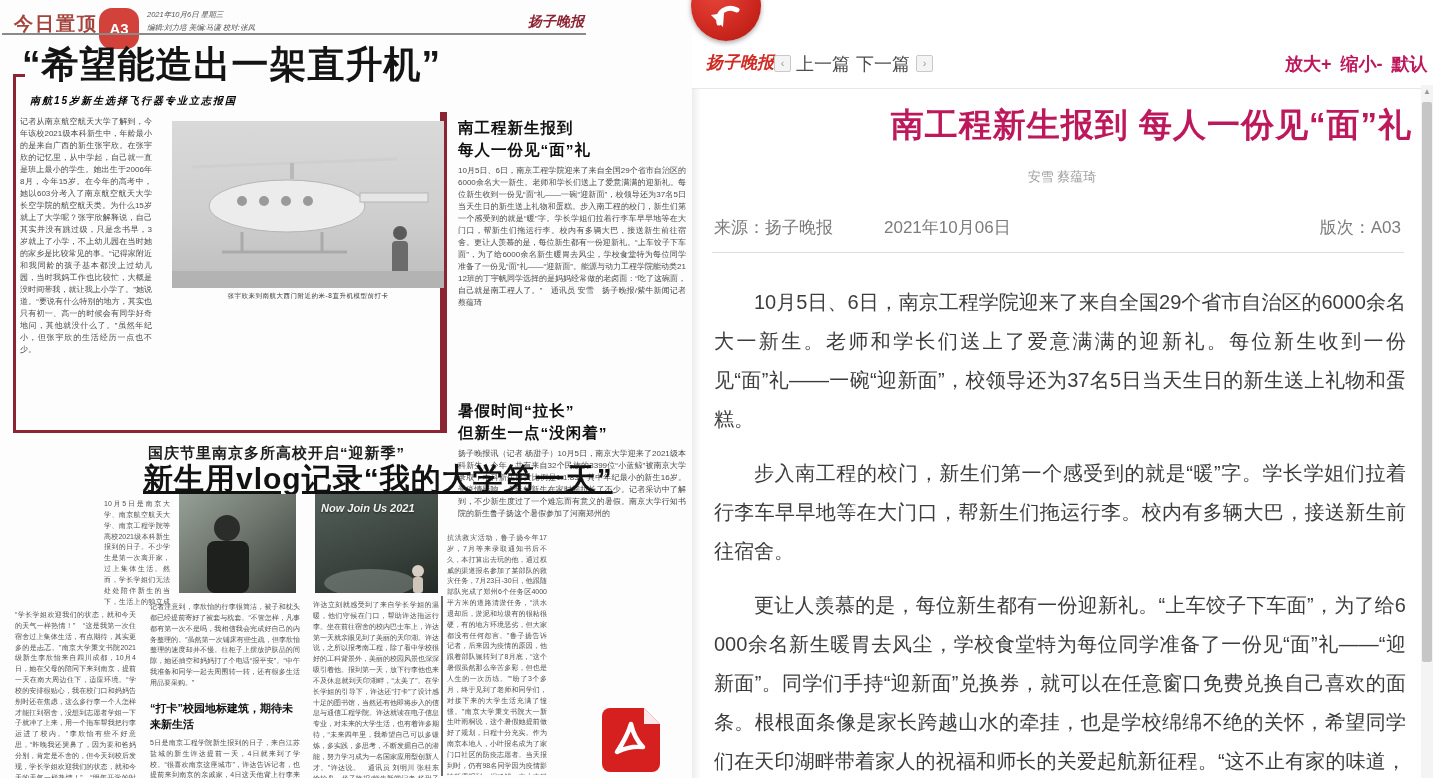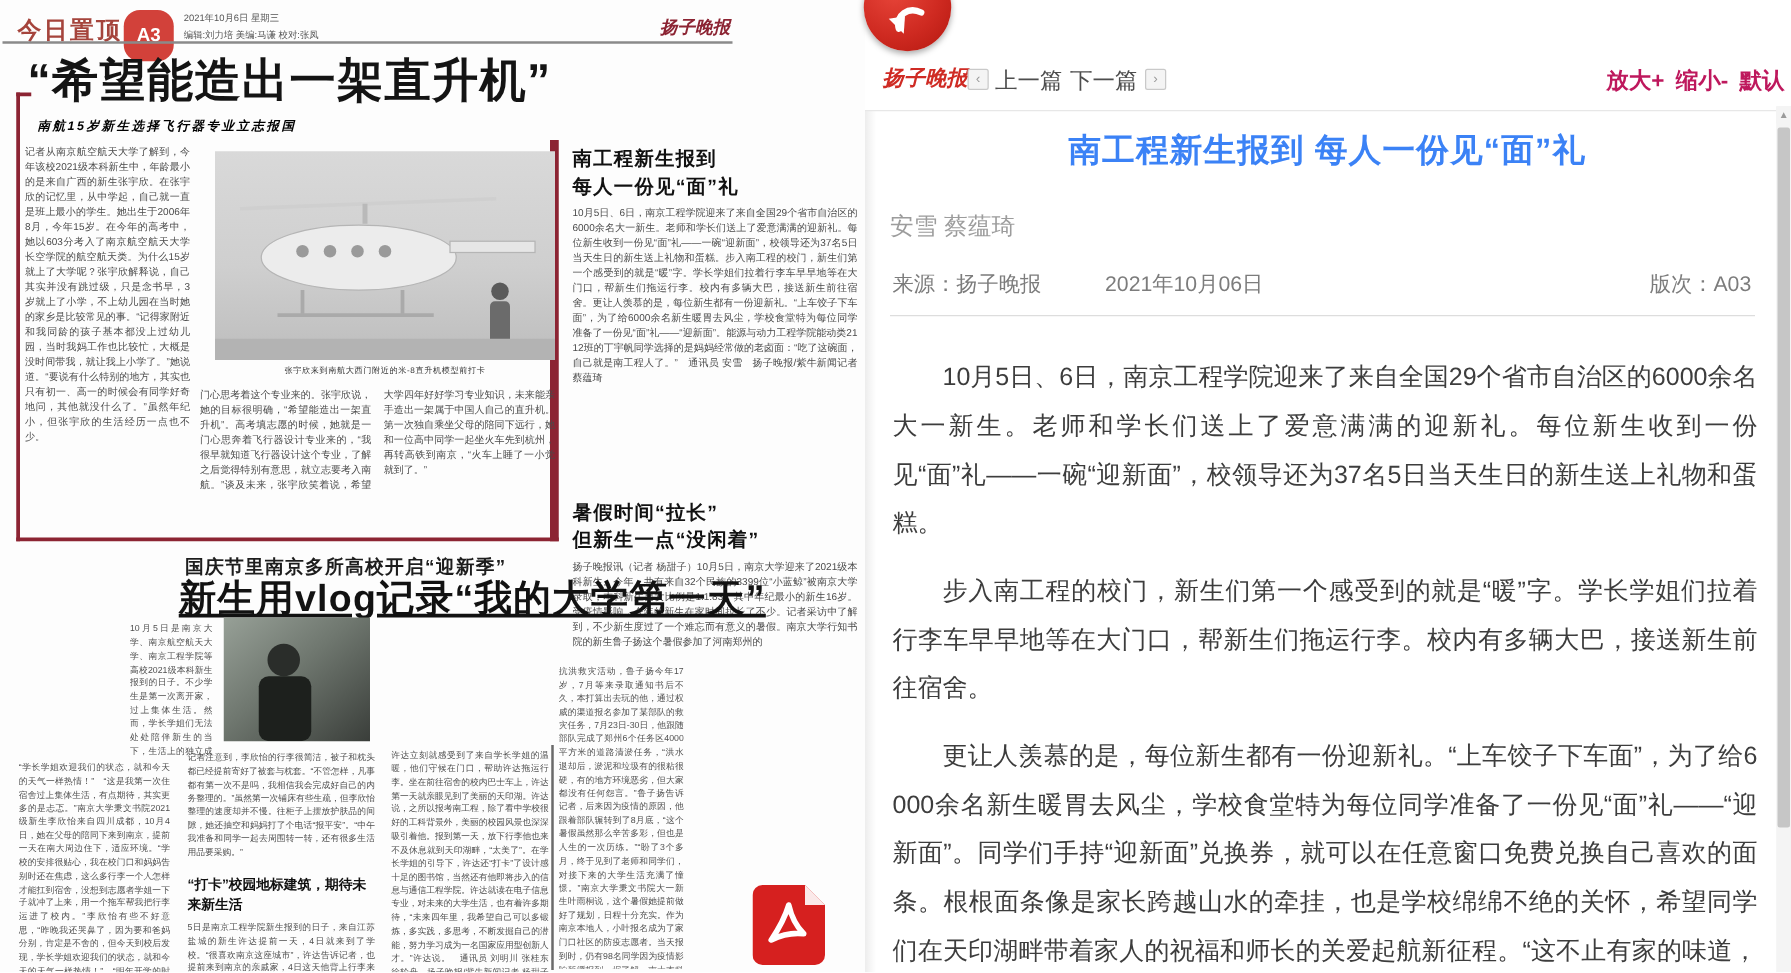--- a/index.html
+++ b/index.html
@@ -4,21 +4,21 @@
 <style>
   html,body{margin:0;padding:0;background:#fff;}
   #app{position:relative;width:1433px;height:778px;overflow:hidden;background:#fff;
        font-family:"Liberation Sans","DejaVu Sans",sans-serif;}
   .abs{position:absolute;}
   
   #np{left:0;top:0;width:692px;height:778px;background:#fdfdfd;}
   .np-topline{font-size:19px;font-weight:bold;color:#a5443c;letter-spacing:2px;}
   .np-badge{width:40px;height:41px;background:#d2413a;border-radius:13px;color:#fff;
             font-size:15px;font-weight:bold;display:flex;align-items:center;justify-content:center;}
-  .np-dates{font-size:7.5px;color:#555;line-height:1.7;}
+  .np-dates{font-size:7.5px;color:#555;line-height:1.7;font-style:italic;}
   .np-logo-sm{font-size:14px;font-weight:bold;font-style:italic;color:#8c2433;
               font-family:"DejaVu Serif",serif;}
   .np-rule{background:#8a8a8a;}
   .np-frame{background:#8c2433;}
   .hl1{font-size:37px;font-weight:900;color:#141414;letter-spacing:1px;white-space:nowrap;}
   .sub1{font-size:10px;font-weight:bold;color:#000000;letter-spacing:2px;font-style:italic;}
   .npt{font-size:8px;line-height:1.5;color:#4a4a4a;text-align:justify;overflow:hidden;
        word-break:break-all;}
   .npt-sm{font-size:7px;line-height:1.55;color:#4f4f4f;text-align:justify;overflow:hidden;
        word-break:break-all;}
@@ -42,22 +42,22 @@
       background:radial-gradient(circle at 35% 30%,#e8463a 0%,#cf2a21 55%,#b3170f 100%);
       box-shadow:0 2px 5px rgba(0,0,0,.35);display:flex;align-items:flex-end;justify-content:center;}
   .rd-logo{font-size:17px;font-weight:bold;font-style:italic;color:#cf2b24;
            font-family:"DejaVu Serif",serif;}
   .nav-box{width:15px;height:15px;border:1px solid #c9c9c9;background:#f4f4f4;color:#9a9a9a;
            font-size:11px;line-height:14px;text-align:center;border-radius:2px;}
   .nav-label{font-size:18px;color:#4e4e4e;}
   .zoom-ctrls{display:flex;gap:9px;font-size:18px;font-weight:bold;color:#be185d;white-space:nowrap;}
   .hdr-div{background:#e7e7e7;}
   .edge-shade{background:linear-gradient(to right,rgba(0,0,0,.07),rgba(0,0,0,0));}
-  .art-title{font-size:26px;font-weight:600;color:#3b82f6;text-align:center;letter-spacing:1px;}
-  .art-authors{font-size:19px;color:#9c9c9c;}
+  .art-title{font-size:33px;font-weight:600;color:#be185d;text-align:right;letter-spacing:1px;}
+  .art-authors{font-size:13px;color:#9c9c9c;text-align:center;}
   .art-meta{font-size:17px;color:#7c7c7c;}
   .art-body p{font-size:20px;line-height:39px;color:#3d3d3d;text-indent:2em;margin:0 0 15px 0;
               text-align:justify;word-break:break-all;}
   .sbar-track{background:#f4f4f4;}
   .sbar-btn{height:14px;background:#f4f4f4;color:#9a9a9a;font-size:8px;text-align:center;
             line-height:14px;}
   .sbar-thumb{background:#c6c6c6;border-radius:2px;}
   .pdf-btn{cursor:pointer;}
 </style>
 </head>
@@ -99,41 +99,48 @@
         <line x1="70" y1="111" x2="70" y2="130" stroke="#aaa" stroke-width="3"></line>
         <line x1="150" y1="111" x2="150" y2="130" stroke="#aaa" stroke-width="3"></line>
         <line x1="50" y1="131" x2="175" y2="131" stroke="#aaa" stroke-width="3"></line>
         <circle cx="228" cy="112" r="7" fill="#5a5a5a"></circle>
         <rect x="220" y="120" width="16" height="34" rx="4" fill="#6b6b6b"></rect>
         <rect x="0" y="150" width="272" height="17" fill="#b3b3b3"></rect>
       </svg>
     </div>
     <div class="abs ph-cap" style="left:172px;top:292px;width:272px;">张宇欣来到南航大西门附近的米-8直升机模型前打卡</div>
 
-    <div class="abs npt cols2" style="left:160px;top:310px;width:284px;height:117px;">门心思考着这个专业来的。张宇欣说，她的目标很明确，“希望能造出一架直升机”。高考填志愿的时候，她就是一门心思奔着飞行器设计专业来的，“我很早就知道飞行器设计这个专业，了解之后觉得特别有意思，就立志要考入南航。”谈及未来，张宇欣笑着说，希望大学四年好好学习专业知识，未来能亲手造出一架属于中国人自己的直升机。第一次独自乘坐父母的陪同下远行，她和一位高中同学一起坐火车先到杭州，再转高铁到南京，“火车上睡了一小觉就到了。”</div>
 
     <div class="abs sb-h" style="left:458px;top:117px;">南工程新生报到</div>
     <div class="abs sb-h" style="left:458px;top:139px;">每人一份见“面”礼</div>
     <div class="abs npt" style="left:458px;top:165px;width:228px;height:228px;">10月5日、6日，南京工程学院迎来了来自全国29个省市自治区的6000余名大一新生。老师和学长们送上了爱意满满的迎新礼。每位新生收到一份见“面”礼——一碗“迎新面”，校领导还为37名5日当天生日的新生送上礼物和蛋糕。步入南工程的校门，新生们第一个感受到的就是“暖”字。学长学姐们拉着行李车早早地等在大门口，帮新生们拖运行李。校内有多辆大巴，接送新生前往宿舍。更让人羡慕的是，每位新生都有一份迎新礼。“上车饺子下车面”，为了给6000余名新生暖胃去风尘，学校食堂特为每位同学准备了一份见“面”礼——“迎新面”。能源与动力工程学院能动类2112班的丁宇帆同学选择的是妈妈经常做的老卤面：“吃了这碗面，自己就是南工程人了。”　通讯员 安雪　扬子晚报/紫牛新闻记者 蔡蕴琦</div>
 
     <div class="abs sb-h" style="left:458px;top:400px;">暑假时间“拉长”</div>
     <div class="abs sb-h" style="left:458px;top:422px;">但新生一点“没闲着”</div>
     <div class="abs npt" style="left:458px;top:448px;width:228px;height:82px;">扬子晚报讯（记者 杨甜子）10月5日，南京大学迎来了2021级本科新生。今年，共有来自32个民族的3399位“小蓝鲸”被南京大学录取，本科新生男女比例是1:1.83，其中年纪最小的新生16岁。受疫情影响，今年的新生在家时间拉长了不少。记者采访中了解到，不少新生度过了一个难忘而有意义的暑假。南京大学行知书院的新生鲁子扬这个暑假参加了河南郑州的</div>
     <div class="abs npt-sm" style="left:447px;top:533px;width:100px;height:242px;">抗洪救灾活动，鲁子扬今年17岁，7月等来录取通知书后不久，本打算出去玩的他，通过权威的渠道报名参加了某部队的救灾任务，7月23日-30日，他跟随部队完成了郑州6个任务区4000平方米的道路清淤任务，“洪水退却后，淤泥和垃圾有的很粘很硬，有的地方环境恶劣，但大家都没有任何怨言。”鲁子扬告诉记者，后来因为疫情的原因，他跟着部队辗转到了8月底，“这个暑假虽然那么辛苦多彩，但也是人生的一次历练。”“盼了3个多月，终于见到了老师和同学们，对接下来的大学生活充满了憧憬。”南京大学秉文书院大一新生叶雨桐说，这个暑假她提前做好了规划，日程十分充实。作为南京本地人，小叶报名成为了家门口社区的防疫志愿者。当天报到时，仍有98名同学因为疫情影响暂缓报到。据了解，南大本科生院和新生学院主动联系，关心这98名学生的学习和生活。</div>
     <div class="abs vrule" style="left:441px;top:596px;width:2px;height:180px;"></div>
 
     <div class="abs kicker" style="left:148px;top:444px;">国庆节里南京多所高校开启“迎新季”</div>
     <div class="abs hl2" style="left:143px;top:459px;">新生用vlog记录“我的大学第一天”</div>
 
     <div class="abs npt-sm" style="left:104px;top:499px;width:66px;height:108px;">10月5日是南京大学、南京航空航天大学、南京工程学院等高校2021级本科新生报到的日子。不少学生是第一次离开家，过上集体生活。然而，学长学姐们无法处处陪伴新生的当下，生活上的独立成了新生报到的“开学第一课”。结识新舍友，一个人完成报到……两位新生应邀，以vlog形式记录下了自己充满感动与成长的“大学第一天”。</div>
 
     <div class="abs ph ph-dark" style="left:179px;top:494px;width:117px;height:99px;">
       <svg width="117" height="99" viewBox="0 0 117 99">
         <circle cx="48" cy="34" r="13" fill="#2a2d2a"></circle>
         <rect x="28" y="47" width="42" height="52" rx="8" fill="#1d201d"></rect>
+      </svg>
+    </div>
+    <div class="abs ph ph-green" style="left:315px;top:494px;width:123px;height:99px;">
+      <div class="ph-overlay">Now Join Us 2021</div>
+      <svg width="123" height="40" viewBox="0 0 123 40" style="position:absolute;bottom:0;left:0;">
+        <ellipse cx="55" cy="30" rx="46" ry="14" fill="#8d9890" opacity="0.5"></ellipse>
+        <circle cx="103" cy="18" r="6" fill="#d8cfc4"></circle>
+        <rect x="98" y="24" width="10" height="16" rx="3" fill="#cfc5b8"></rect>
       </svg>
     </div>
 
     <div class="abs npt-sm" style="left:15px;top:610px;width:121px;height:168px;">“学长学姐欢迎我们的状态，就和今天的天气一样热情！”　“这是我第一次住宿舍过上集体生活，有点期待，其实更多的是忐忑。”南京大学秉文书院2021级新生李欣怡来自四川成都，10月4日，她在父母的陪同下来到南京，提前一天在南大周边住下，适应环境。“学校的安排很贴心，我在校门口和妈妈告别时还在焦虑，这么多行李一个人怎样才能扛到宿舍，没想到志愿者学姐一下子就冲了上来，用一个拖车帮我把行李运进了校内。”李欣怡有些不好意思，“昨晚我还哭鼻了，因为要和爸妈分别，肯定是不舍的，但今天到校后发现，学长学姐欢迎我们的状态，就和今天的天气一样热情！”　“明年开学的时候，我也要当个志愿者。”李欣怡在自己的书桌和床铺打扫卫生的同时，和记者聊起了家常。</div>
     <div class="abs" style="left:150px;top:602px;width:150px;height:176px;overflow:hidden;">
       <div class="npt-sm" style="height:92px;">记者注意到，李欣怡的行李很简洁，被子和枕头都已经提前寄好了被套与枕套。“不管怎样，凡事都有第一次不是吗，我相信我会完成好自己的内务整理的。”虽然第一次铺床有些生疏，但李欣怡整理的速度却并不慢。往柜子上摆放护肤品的间隙，她还抽空和妈妈打了个电话“报平安”。“中午我准备和同学一起去周围转一转，还有很多生活用品要采购。”</div>
       <div class="subhead-mid">“打卡”校园地标建筑，期待未来新生活</div>
       <div class="npt-sm">5日是南京工程学院新生报到的日子，来自江苏盐城的新生许达提前一天，4日就来到了学校。“很喜欢南京这座城市”，许达告诉记者，也提前来到南京的亲戚家，4日这天他背上行李来学校了。独自一人步入校门，</div>
     </div>
     <div class="abs npt-sm" style="left:313px;top:600px;width:126px;height:178px;">许达立刻就感受到了来自学长学姐的温暖，他们守候在门口，帮助许达拖运行李。坐在前往宿舍的校内巴士车上，许达第一天就亲眼见到了美丽的天印湖。许达说，之所以报考南工程，除了看中学校很好的工科背景外，美丽的校园风景也深深吸引着他。报到第一天，放下行李他也来不及休息就到天印湖畔，“太美了”。在学长学姐的引导下，许达还“打卡”了设计感十足的图书馆，当然还有他即将步入的信息与通信工程学院。许达就读在电子信息专业，对未来的大学生活，也有着许多期待，“未来四年里，我希望自己可以多锻炼，多实践，多思考，不断发掘自己的潜能，努力学习成为一名国家应用型创新人才。”许达说。　通讯员 刘明川 张桂东 徐轮舟　扬子晚报/紫牛新闻记者 杨甜子 蔡蕴琦</div>

